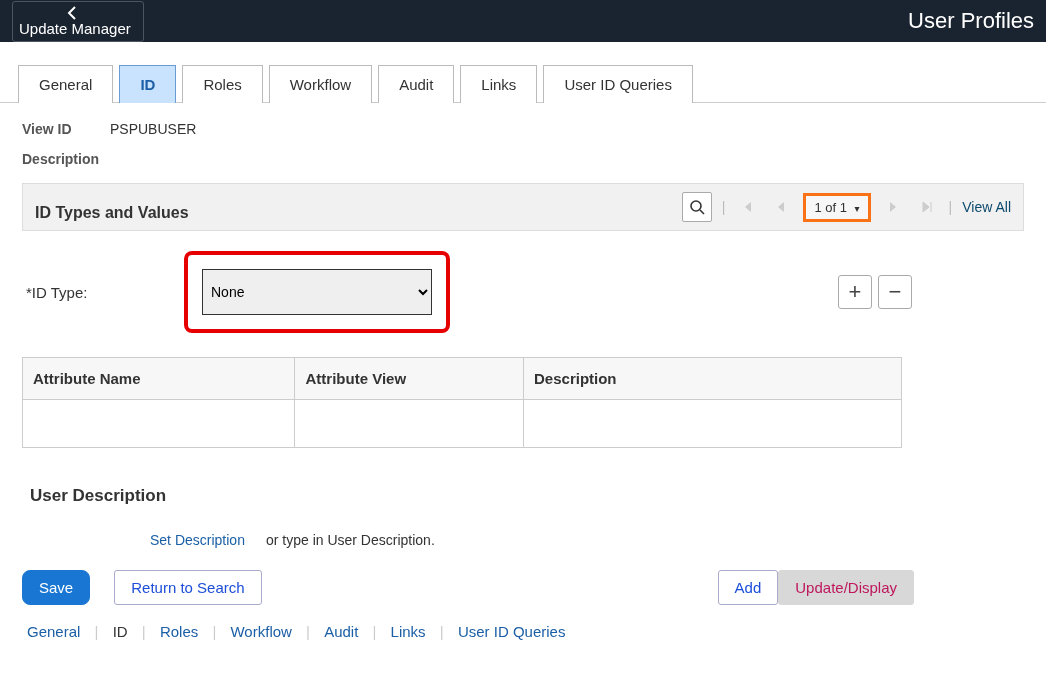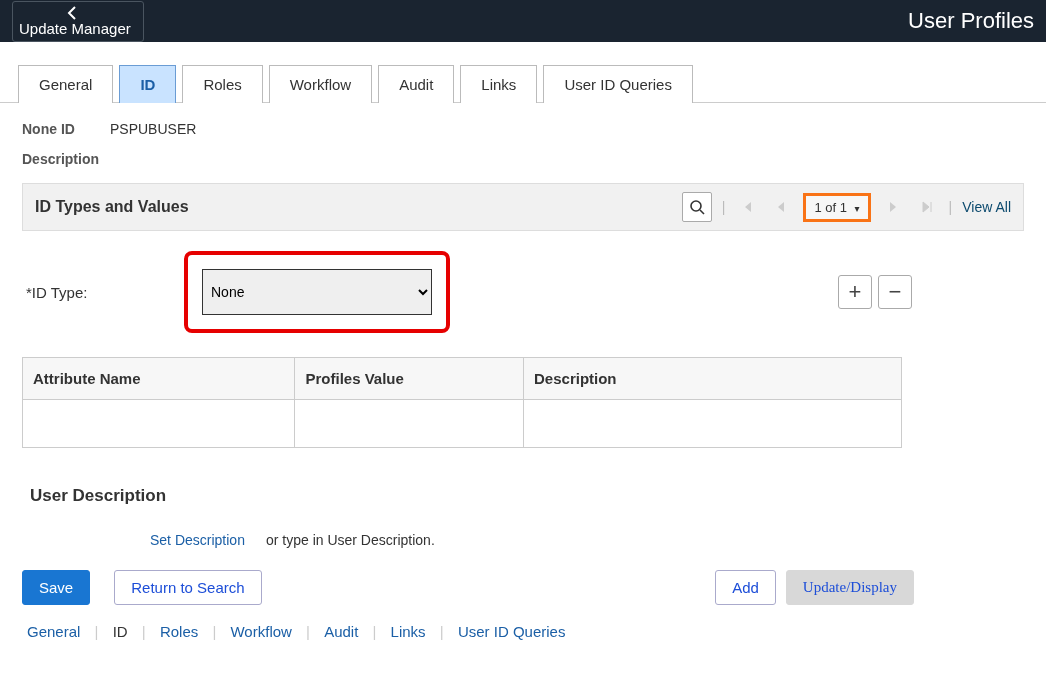--- a/index.html
+++ b/index.html
@@ -56,21 +56,21 @@
     
     .field-row { display: flex; align-items: center; margin-bottom: 14px; }
     .field-label { color: #555; font-weight: bold; width: 88px; }
     .field-value { color: #333; }
     .desc-label { color: #555; font-weight: bold; margin-bottom: 16px; }
     
     .section-bar {
       background: #f1f1f1;
       border: 1px solid #ddd;
       display: flex;
-      align-items: center;
+      align-items: flex-end;
       justify-content: space-between;
       padding: 8px 12px;
       margin-top: 4px;
     }
     .section-bar-title { font-size: 16px; font-weight: bold; color: #333; }
     .section-bar-right { display: flex; align-items: center; gap: 10px; }
     
     .icon-btn {
       width: 30px; height: 30px;
       border: 1px solid #aaa;
@@ -158,32 +158,32 @@
     .desc-hint-row { display: flex; align-items: center; padding-left: 128px; margin-top: 10px; gap: 21px; }
     .link-text { color: #1b5fa6; cursor: pointer; }
     
     .action-row {
       display: flex;
       align-items: center;
       justify-content: space-between;
       margin-top: 22px;
     }
     .action-left { display: flex; gap: 12px; }
-    .action-right { display: flex; gap: 10px; margin-right: 110px; }
+    .action-right { display: flex; margin-right: 110px; }
     .btn {
       padding: 8px 16px;
       border-radius: 3px;
       font-size: 15px;
       cursor: pointer;
       border: 1px solid #ccc;
       background: #fff;
     }
-    .btn-primary { background: #1976d2; color: #fff; border-color: #1976d2; }
+    .btn-primary { background: #1976d2; color: #fff; border-color: #1976d2; border-radius: 8px; }
     .btn-outline { color: #1d4ed8; border-color: #aac; margin-left: 12px; }
-    .btn-disabled { background: #d8d8d8; color: #1d4ed8; border-color: #d8d8d8; font-family: Liberation Serif, serif; }
+    .btn-disabled { background: #d8d8d8; color: #be185d; border-color: #d8d8d8; }
     
     .footer-links { margin-top: 18px; font-size: 15px; }
     .footer-links span { margin: 0 5px; }
     .footer-links .fl { color: #1b5fa6; cursor: pointer; }
     .footer-links .fl.current { color: #333; cursor: default; }
     .footer-sep { color: #ccc; }
   </style>
 </head>
 <body>
 
@@ -203,21 +203,21 @@
   <div class="tab">Roles</div>
   <div class="tab">Workflow</div>
   <div class="tab">Audit</div>
   <div class="tab">Links</div>
   <div class="tab">User ID Queries</div>
 </div>
 
 <div class="content">
 
   <div class="field-row">
-    <div class="field-label">None ID</div>
+    <div class="field-label">View ID</div>
     <div class="field-value">PSPUBUSER</div>
   </div>
   <div class="desc-label">Description</div>
 
   <div class="section-bar">
     <div class="section-bar-title">ID Types and Values</div>
     <div class="section-bar-right">
       <div class="icon-btn">
         <svg width="16" height="16" viewBox="0 0 16 16">
             <circle cx="7" cy="7" r="5" stroke="#333" stroke-width="1.6" fill="none"></circle>
@@ -264,21 +264,21 @@
     <div class="add-remove">
       <div class="square-btn">+</div>
       <div class="square-btn">−</div>
     </div>
   </div>
 
   <table class="attr-table">
     <thead>
       <tr>
         <th style="width:31%">Attribute Name</th>
-        <th style="width:26%">Profiles Value</th>
+        <th style="width:26%">Attribute View</th>
         <th>Description</th>
       </tr>
     </thead>
     <tbody>
       <tr>
         <td></td>
         <td></td>
         <td></td>
       </tr>
     </tbody>

